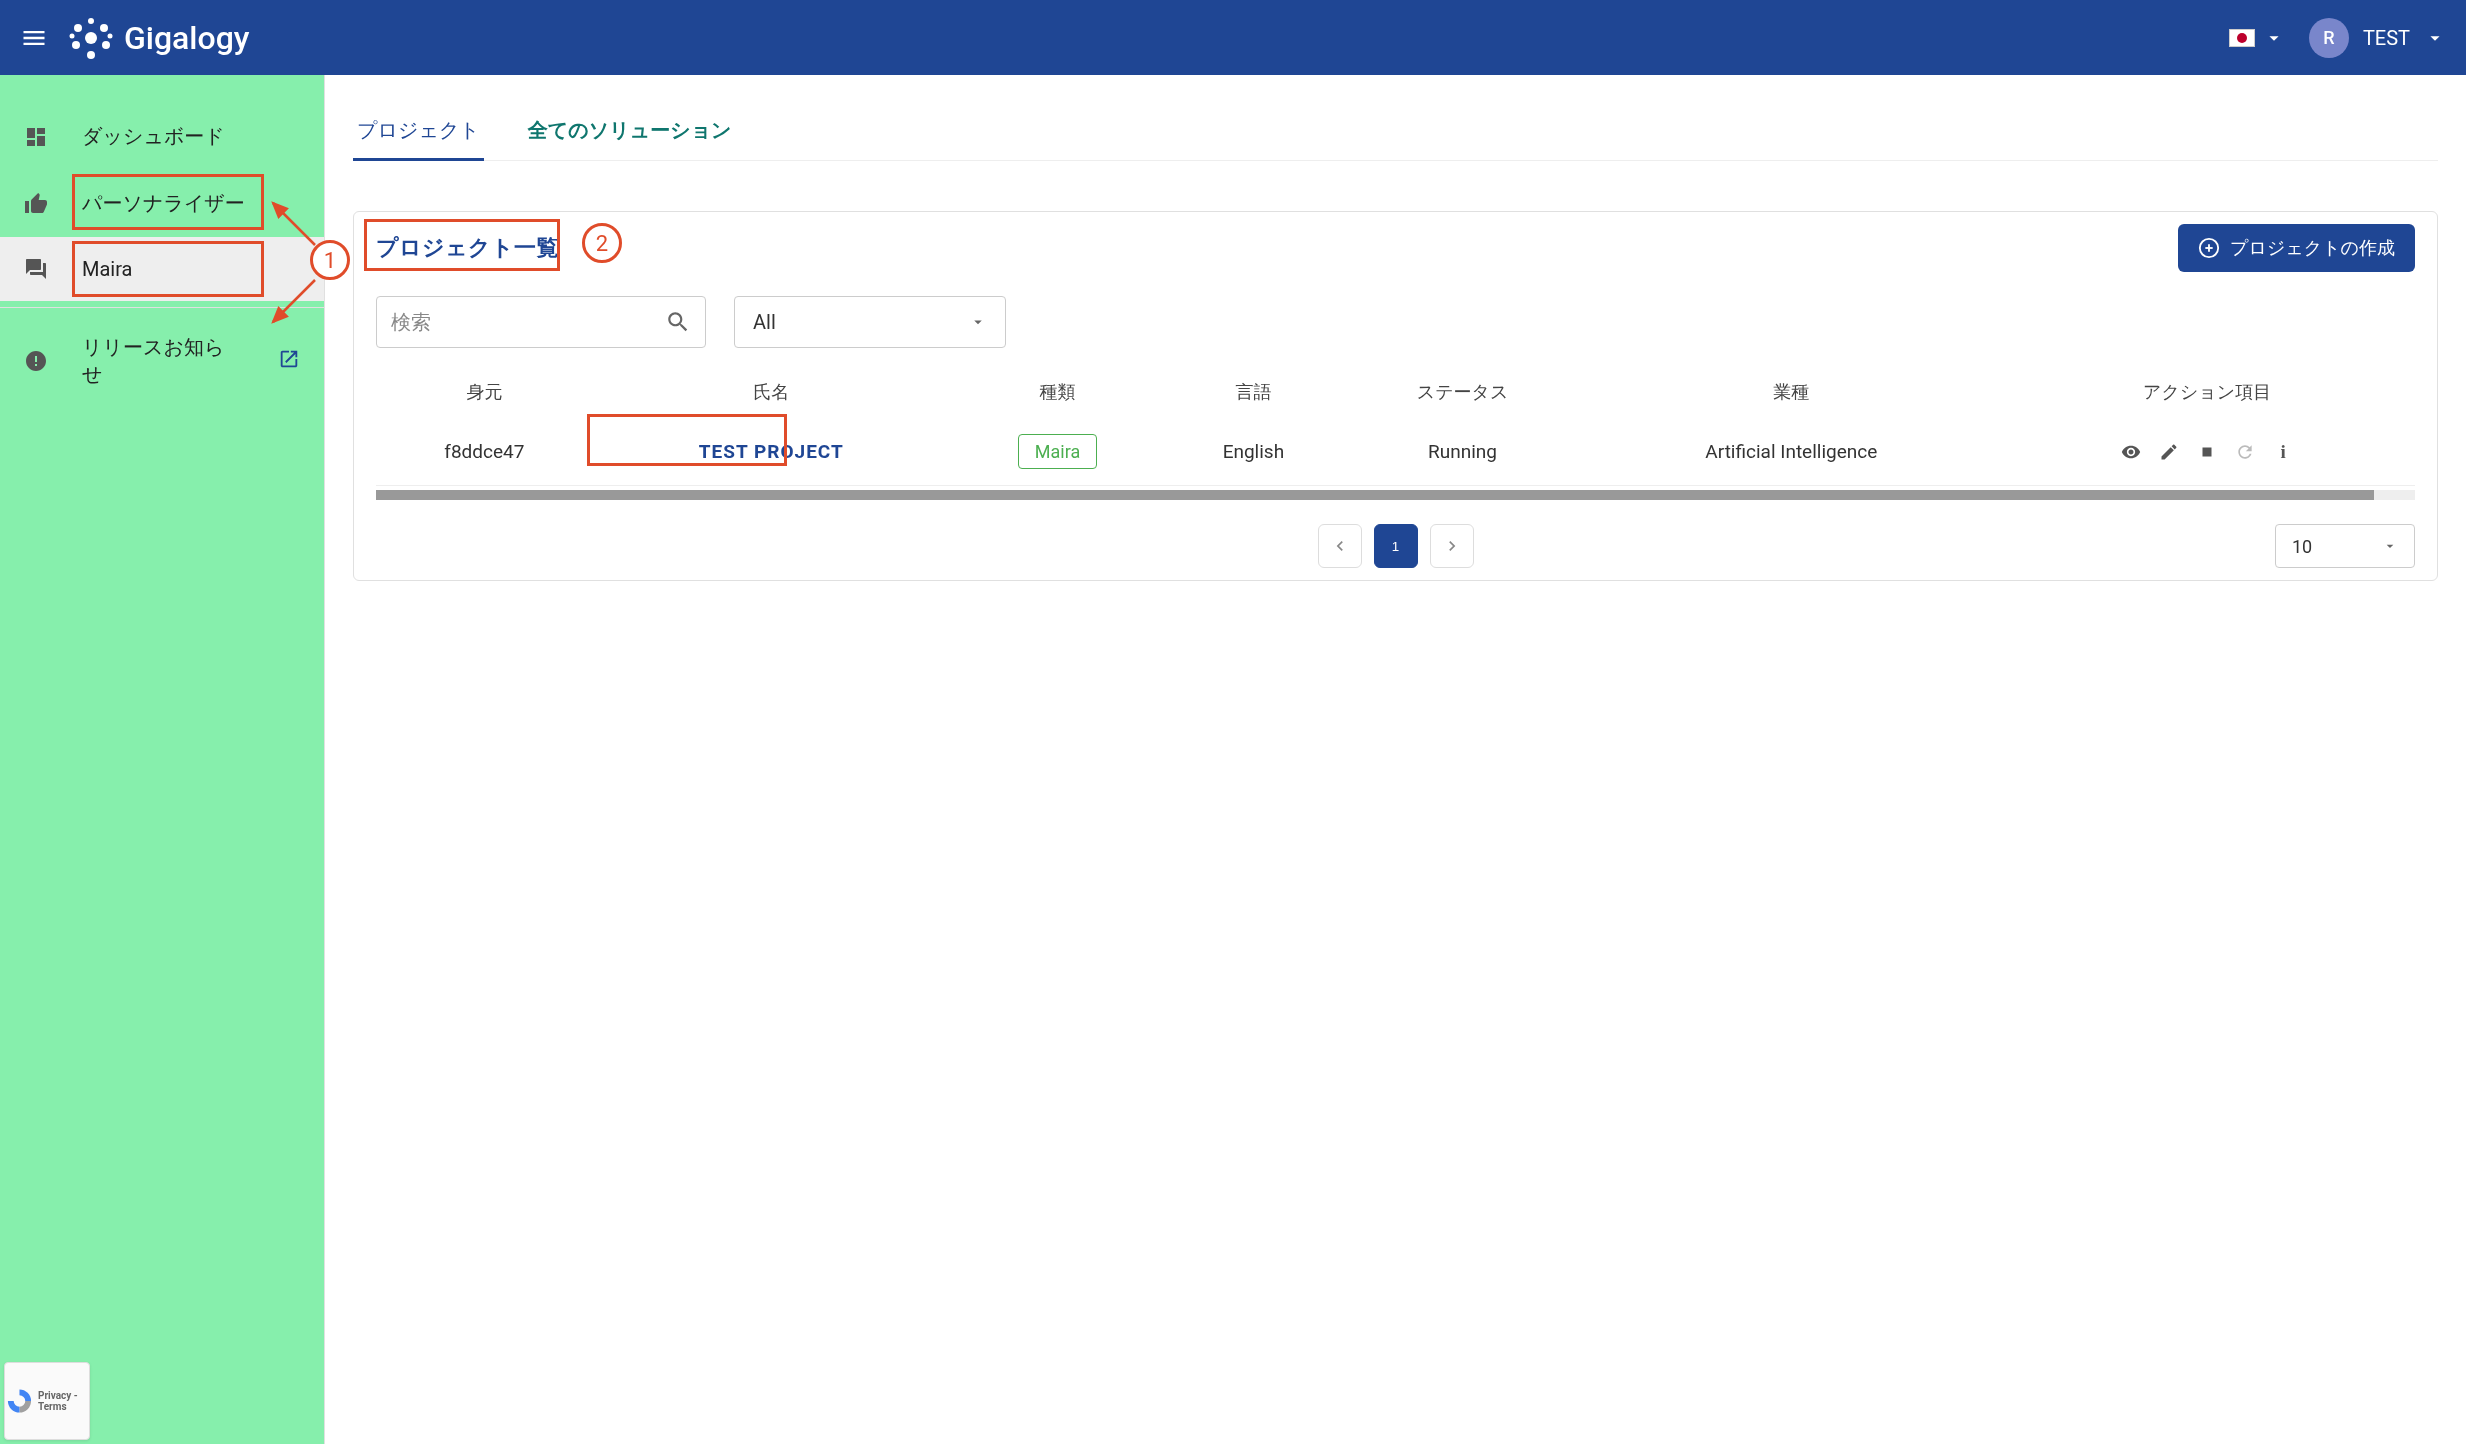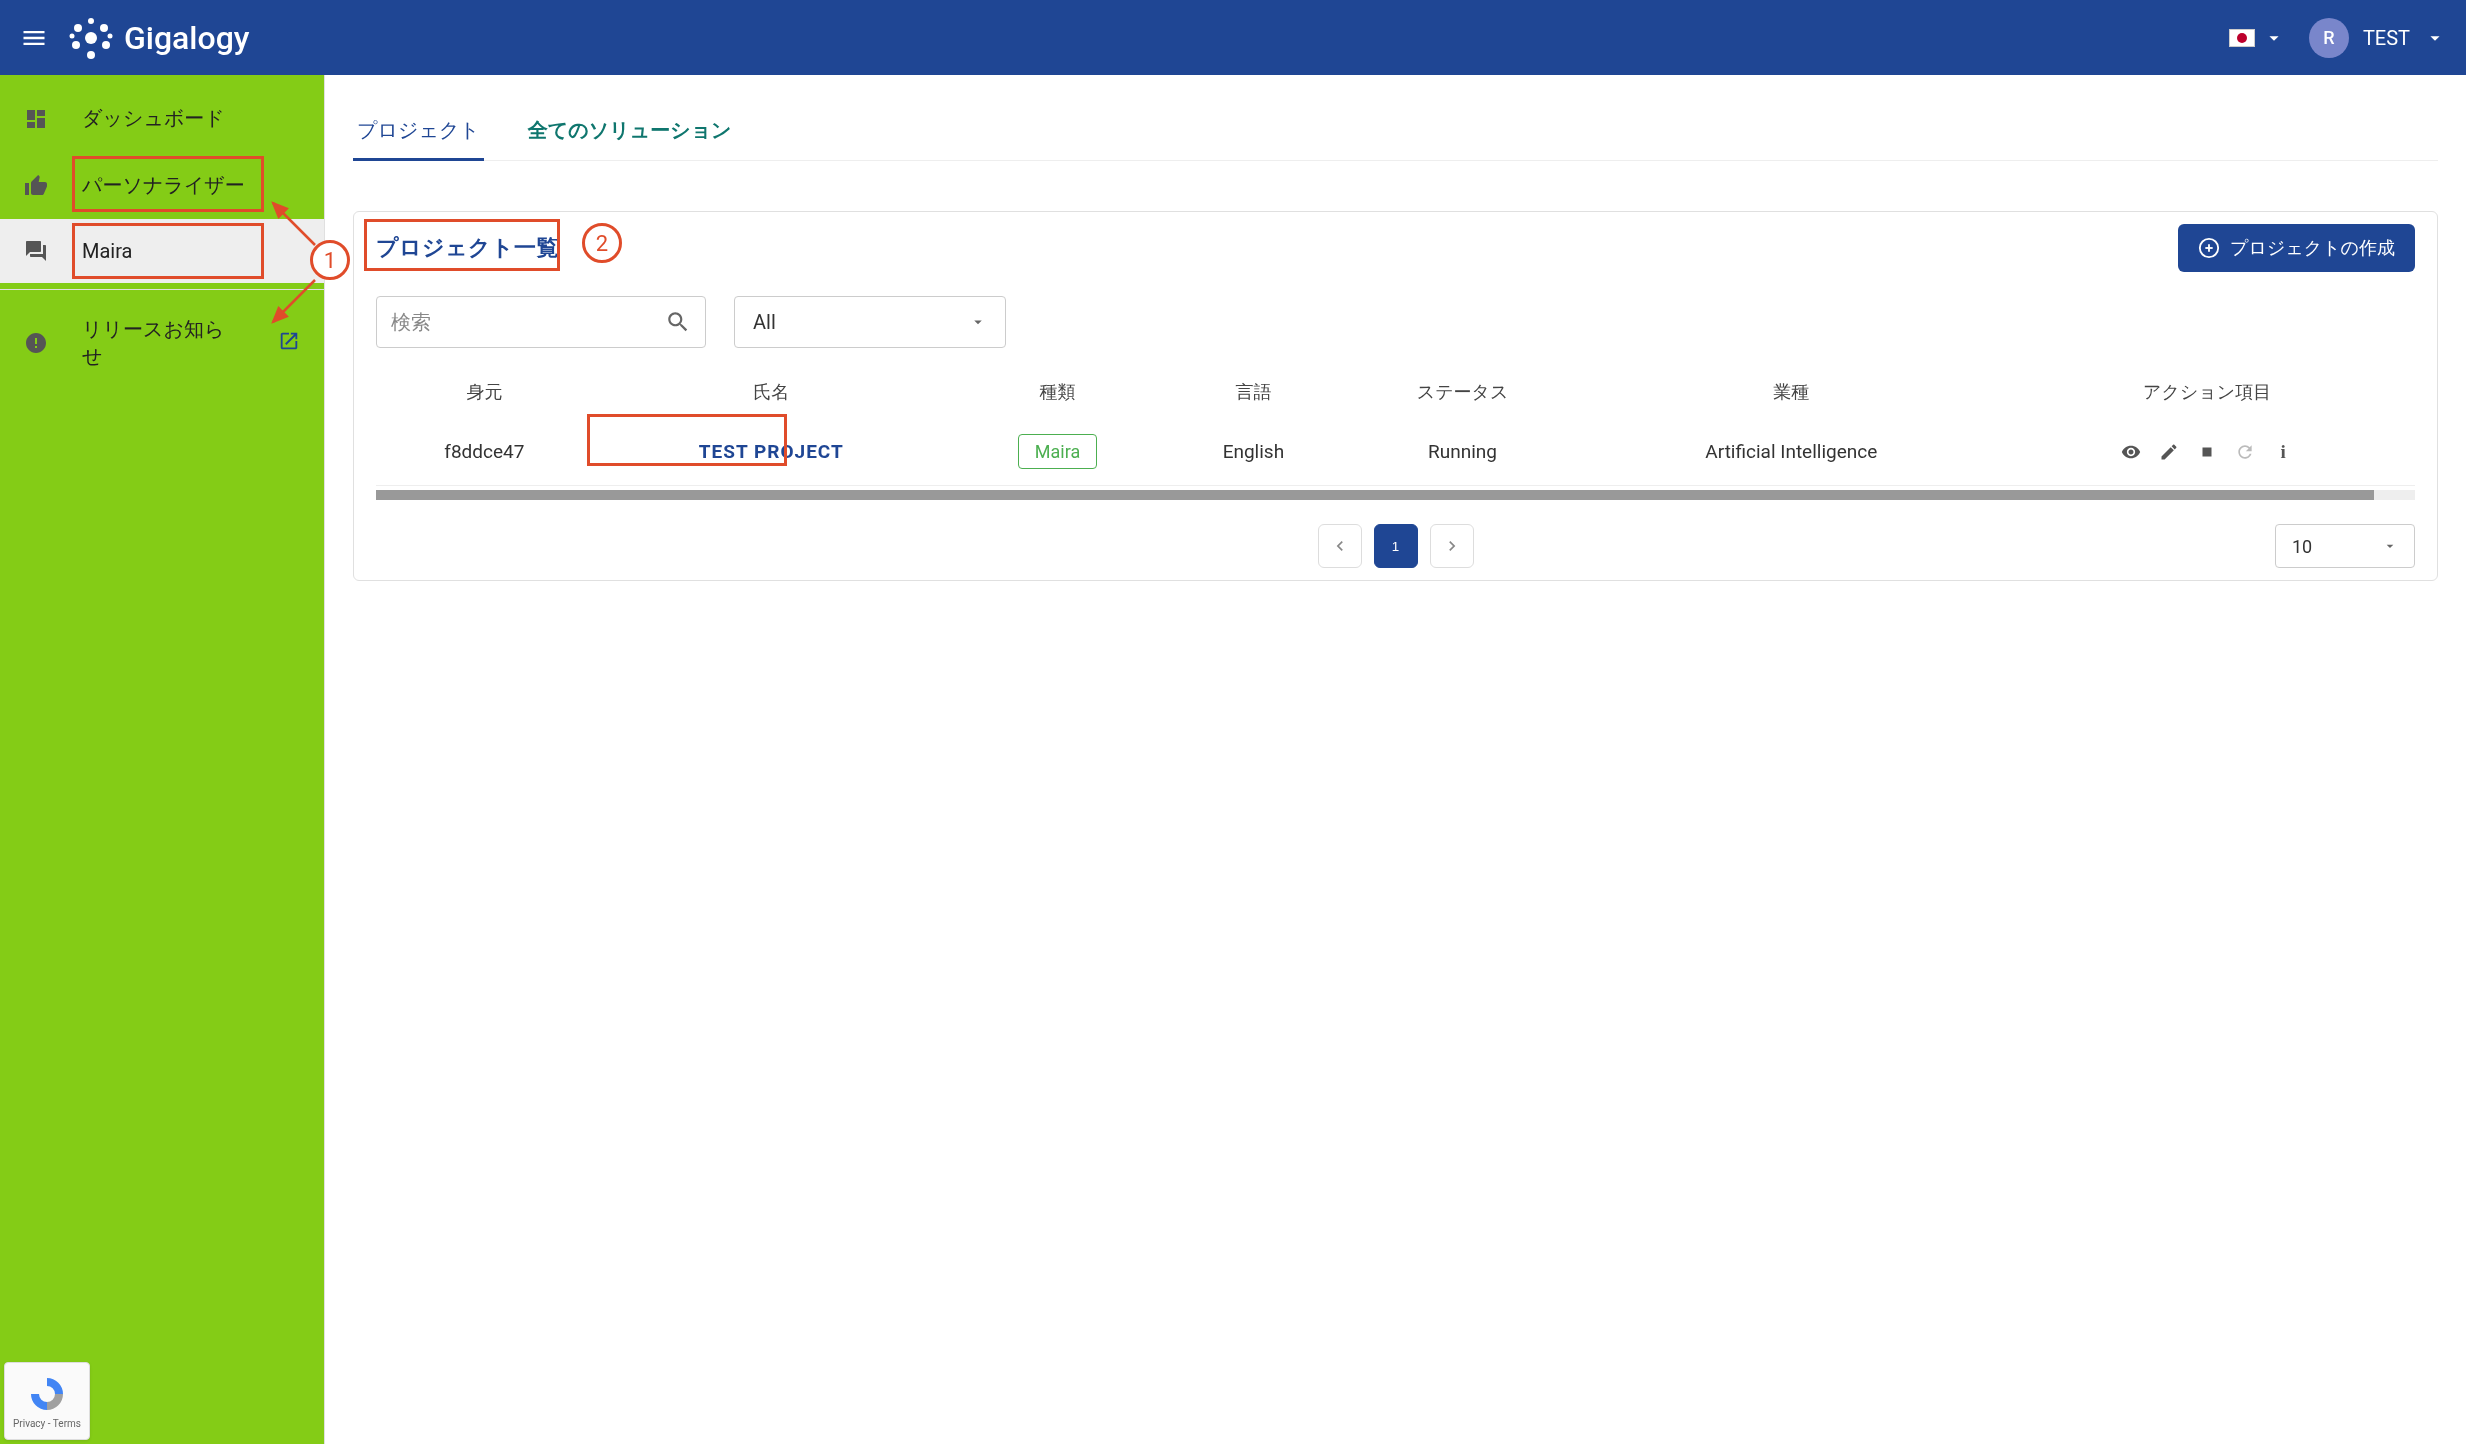--- a/index.html
+++ b/index.html
@@ -18,21 +18,21 @@
     .flag-jp::after { content: ''; position: absolute; width: 10px; height: 10px; background: #bc002d; border-radius: 50%; top: 50%; left: 50%; transform: translate(-50%, -50%); }
     .chevron-down { color: #fff; }
     .user-area { display: flex; align-items: center; gap: 14px; cursor: pointer; }
     .avatar { width: 40px; height: 40px; border-radius: 50%; background: #7986cb; color: #fff; display: flex; align-items: center; justify-content: center; font-size: 18px; font-weight: 500; }
     .user-name { color: #fff; font-size: 20px; }
     
     
     .layout { display: flex; height: calc(100vh - 75px); }
     
     
-    .sidebar { width: 325px; border-right: 1px solid #e0e0e0; background: #84cc16; padding-top: 10px; position: relative; }
+    .sidebar { width: 325px; border-right: 1px solid #e0e0e0; background: #86efac; padding-top: 28px; position: relative; }
     .sidebar-item { display: flex; align-items: center; gap: 34px; padding: 20px 24px; cursor: pointer; font-size: 20px; color: #222; }
     .sidebar-item.active { background: #eee; }
     .sidebar-item .icon { width: 24px; height: 24px; display: flex; align-items: center; justify-content: center; color: #555; flex-shrink: 0; }
     .sidebar-divider { border: none; border-top: 1px solid #e0e0e0; margin: 6px 0; }
     .ext-icon { color: #1f4694; margin-left: 8px; }
     
     
     .main { flex: 1; padding: 30px 28px; overflow: auto; }
     .page-subtitle { color: #888; font-size: 20px; margin-bottom: 18px; }
     .tabs { display: flex; gap: 40px; border-bottom: 1px solid #eee; margin-bottom: 50px; }
@@ -70,21 +70,21 @@
     .page-btn { width: 44px; height: 44px; border: 1px solid #ddd; border-radius: 6px; background: #fff; display: flex; align-items: center; justify-content: center; cursor: pointer; color: #888; }
     .page-btn.active { background: #1f4694; color: #fff; border-color: #1f4694; }
     .page-size { position: absolute; right: 0; display: flex; align-items: center; justify-content: space-between; border: 1px solid #ccc; border-radius: 4px; width: 140px; padding: 0 16px; height: 44px; cursor: pointer; font-size: 18px; }
     
     
     .ann-box { border: 3px solid #e04c2a; position: absolute; pointer-events: none; }
     .ann-circle { width: 40px; height: 40px; border: 3px solid #e04c2a; border-radius: 50%; display: flex; align-items: center; justify-content: center; color: #e04c2a; font-size: 22px; font-weight: 400; position: absolute; background: #fff; pointer-events: none; }
     .ann-arrow { position: absolute; pointer-events: none; }
     
     
-    .recaptcha { position: fixed; left: 4px; bottom: 4px; width: 86px; height: 78px; border: 1px solid #ddd; border-radius: 4px; background: #fafafa; display: flex; flex-direction: column; align-items: center; justify-content: center; gap: 4px; box-shadow: 0 1px 3px rgba(0,0,0,0.1); }
+    .recaptcha { position: fixed; left: 4px; bottom: 4px; width: 86px; height: 78px; border: 1px solid #ddd; border-radius: 4px; background: #fafafa; display: flex; flex-direction: row; align-items: center; justify-content: flex-start; gap: 4px; box-shadow: 0 1px 3px rgba(0,0,0,0.1); font-weight: bold; }
     .recaptcha-logo { width: 40px; height: 40px; }
     .recaptcha-text { font-size: 10px; color: #666; }
   </style>
 </head>
 <body>
 
 <div class="header">
   <div class="header-left">
     <div class="menu-btn">
       <svg width="28" height="28" viewBox="0 0 24 24" fill="currentColor">

